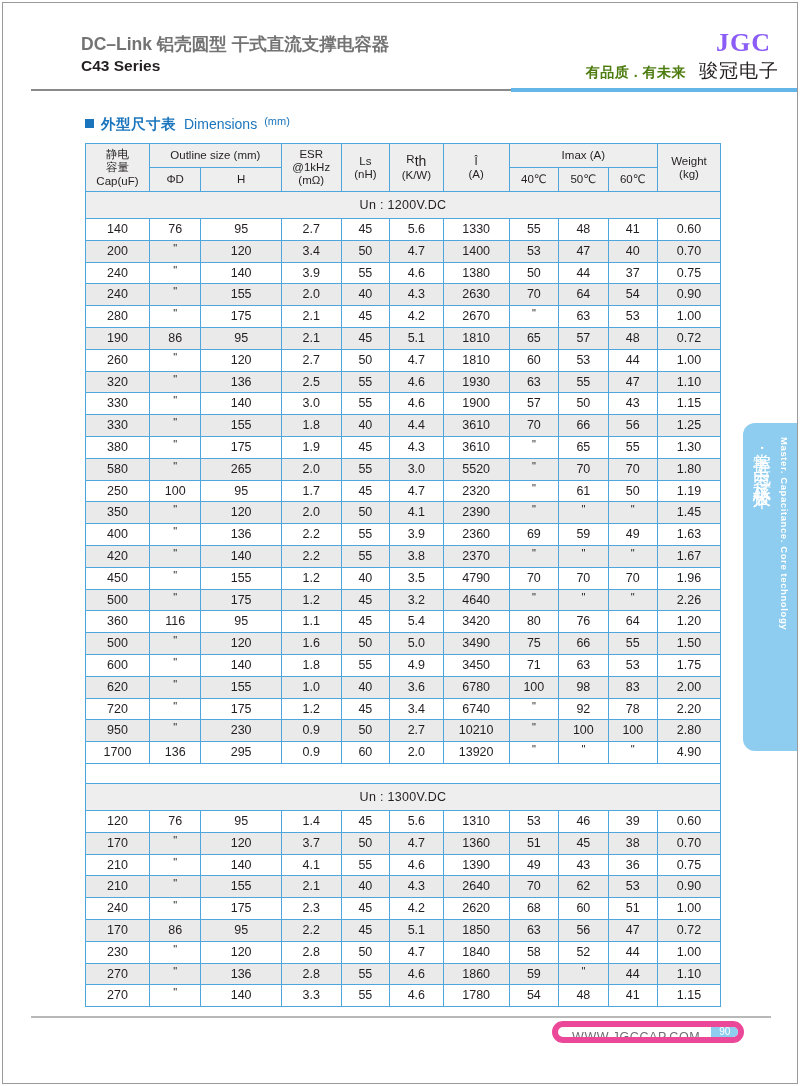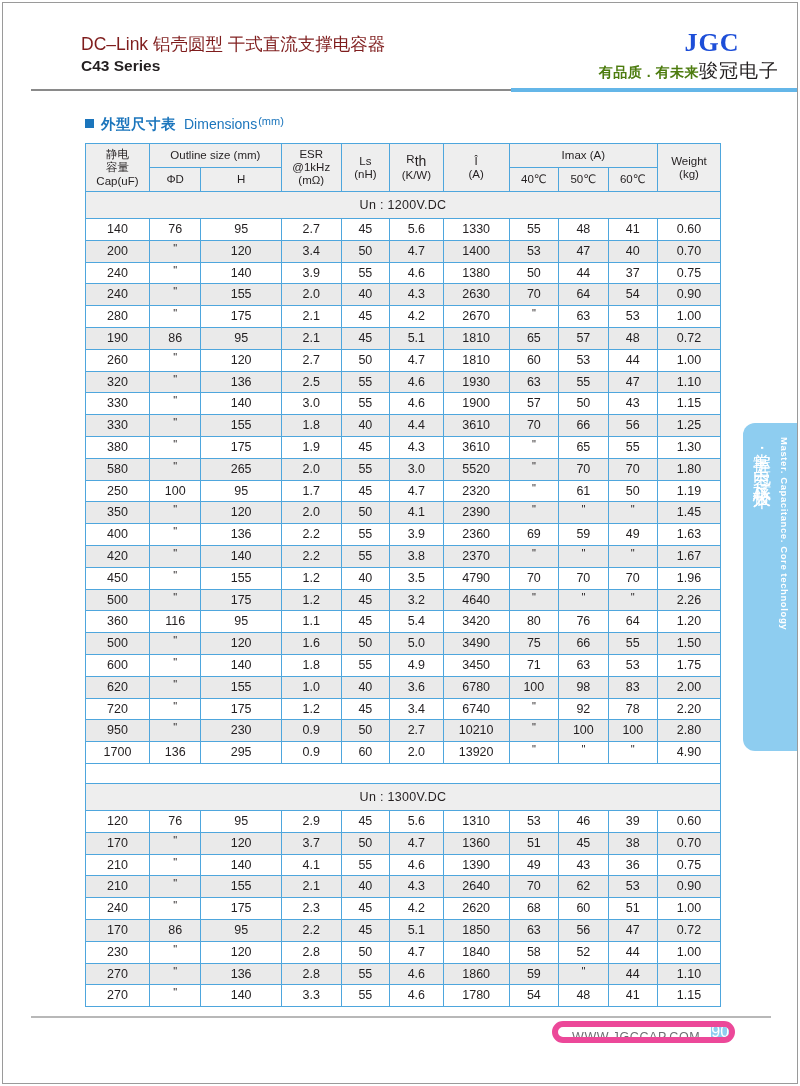--- a/index.html
+++ b/index.html
@@ -28,22 +28,22 @@
     left: 0; top: 0;
     width: 794px; height: 88px;
   }
   #hdr-title-block {
     position: absolute;
     left: 78px; top: 30px;
     width: 520px;
   }
   .hdr-line1 {
     font-size: 17.5px;
-    font-weight: normal;
-    color: #7f1d1d;
+    font-weight: bold;
+    color: #737373;
     letter-spacing: 0px;
     white-space: nowrap;
     line-height: 22px;
   }
   .hdr-line2 {
     font-size: 15.5px;
     font-weight: bold;
     color: #231f20;
     line-height: 20px;
     margin-top: 1px;
@@ -51,24 +51,24 @@
   #hdr-logo-block {
     position: absolute;
     right: 18px; top: 26px;
     width: 200px;
     text-align: right;
   }
   #jgc-mark {
     font-family: "Liberation Serif", "DejaVu Serif", serif;
     font-size: 26px;
     font-weight: bold;
-    color: #1d4ed8;
+    color: #8b5cf6;
     line-height: 28px;
     letter-spacing: 1px;
-    text-align: center;
+    text-align: right;
     width: 118px;
     margin-left: auto;
     margin-right: 8px;
   }
   #hdr-slogan-row {
     display: flex;
     align-items: baseline;
     justify-content: flex-end;
     margin-top: 1px;
     white-space: nowrap;
@@ -76,21 +76,21 @@
   #hdr-slogan {
     font-size: 14px;
     font-weight: bold;
     color: #4d7c0f;
     letter-spacing: 0.5px;
   }
   #hdr-company {
     font-family: "Liberation Serif", "DejaVu Serif", serif;
     font-size: 19px;
     color: #231f20;
-    margin-left: 0;
+    margin-left: 13px;
     letter-spacing: 1px;
   }
   #hdr-rule-left {
     position: absolute;
     left: 28px; top: 86px;
     width: 480px; height: 2px;
     background: #8a8a8a;
   }
   #hdr-rule-right {
     position: absolute;
@@ -122,21 +122,21 @@
     letter-spacing: 0.5px;
   }
   #sect-en {
     font-size: 14px;
     color: #1b75bc;
     margin-left: 8px;
   }
   #sect-unit {
     font-size: 11px;
     color: #1b75bc;
-    margin-left: 1px;
+    margin-left: 7px;
     position: relative;
     top: -4px;
   }
 
   
   #tbl-wrap {
     position: absolute;
     left: 82px; top: 140px;
     width: 723px;
   }
@@ -246,22 +246,22 @@
     font-size: 12.5px;
     color: #6d6e71;
     padding: 0 11px 0 14px;
     line-height: 20px;
     letter-spacing: 0.6px;
     white-space: nowrap;
   }
   #footer-page {
     background: #8ecdf0;
     color: #ffffff;
-    font-size: 16px;
-    padding: 0 0;
+    font-size: 10px;
+    padding: 0 8px;
     line-height: 20px;
     display: flex;
     align-items: center;
   }
 </style>
 </head>
 <body>
 
 <div id="page">
 
@@ -676,21 +676,21 @@
           <tr class="gap">
             <td colspan="11"></td>
           </tr>
           <tr class="vgroup">
             <td colspan="11">Un : 1300V.DC</td>
           </tr>
           <tr>
             <td>120</td>
             <td>76</td>
             <td>95</td>
-            <td>2.9</td>
+            <td>1.4</td>
             <td>45</td>
             <td>5.6</td>
             <td>1310</td>
             <td>53</td>
             <td>46</td>
             <td>39</td>
             <td>0.60</td>
           </tr>
           <tr class="alt">
             <td>170</td>

